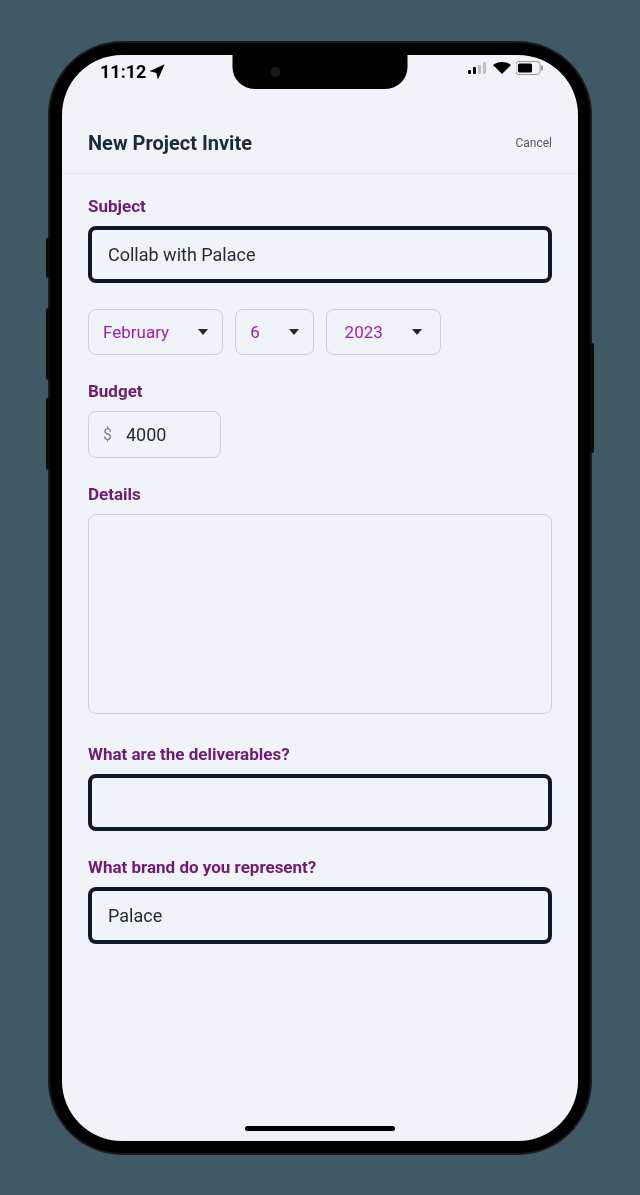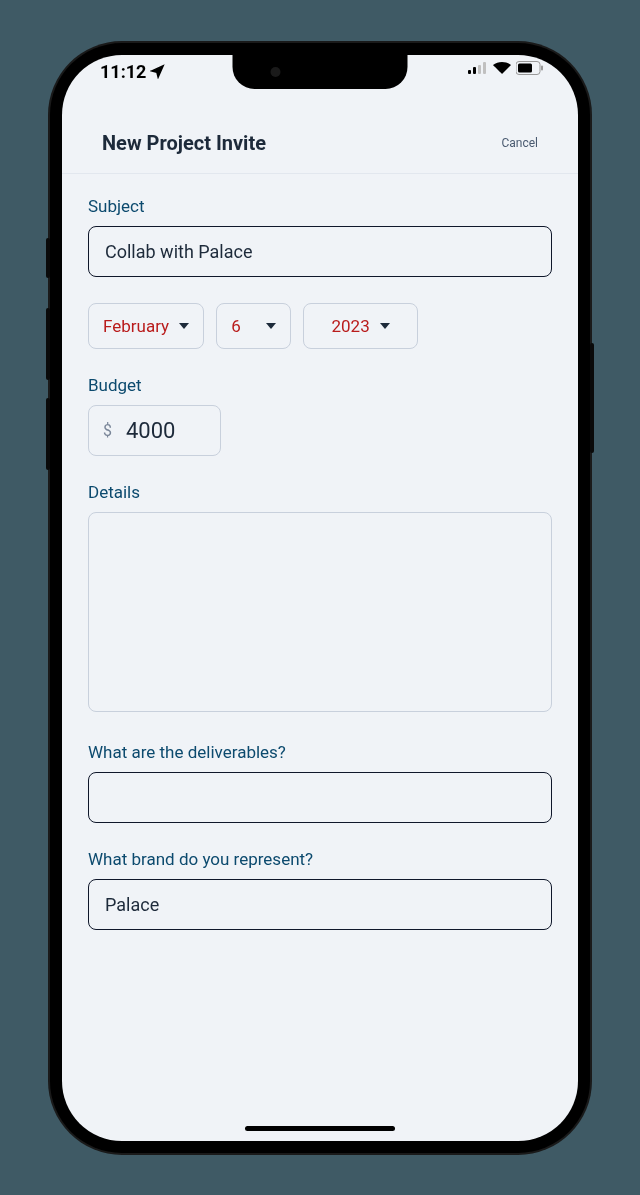--- a/index.html
+++ b/index.html
@@ -61,66 +61,66 @@
       margin-top: 6px;
     }
     .status-time { font-size: 18px; font-weight: 700; color: #000; display: flex; align-items: center; gap: 4px; }
     .status-time svg { width: 15px; height: 15px; }
     .status-icons { display: flex; align-items: center; gap: 5px; }
     .status-icons svg { height: 14px; }
     .header {
       display: flex;
       align-items: center;
       justify-content: space-between;
-      padding: 18px 40px;
+      padding: 18px 26px;
       border-bottom: 1px solid #e2e7ee;
     }
     .header-title { font-size: 20px; font-weight: 700; color: #1d2a3a; }
     .header-cancel { font-size: 12px; color: #4a5a70; cursor: pointer; }
     .form { padding: 22px 26px; }
     .field { margin-bottom: 26px; }
-    .label { font-size: 17px; color: #0c4a6e; margin-bottom: 10px; display: block; }
+    .label { font-size: 17px; color: #701a75; margin-bottom: 10px; display: block; font-weight: bold; }
     .input {
       width: 100%;
-      border: 1px solid #0f172a;
+      border: 4px solid #0f172a;
       border-radius: 8px;
       background: #fff0;
       padding: 14px 16px;
       font-size: 18px;
       color: #1d2a3a;
       background: #f0f3f7;
     }
     .date-row { display: flex; gap: 12px; }
     .select {
       border: 1px solid #c8d0dc;
       border-radius: 8px;
       padding: 12px 14px;
       font-size: 17px;
-      color: #b91c1c;
-      display: flex;
-      align-items: center;
-      gap: 10px;
+      color: #a21caf;
+      display: flex;
+      align-items: center;
+      gap: 29px;
       cursor: pointer;
       background: #f0f3f7;
     }
     .select .caret { width: 0; height: 0; border-left: 5px solid transparent; border-right: 5px solid transparent; border-top: 6px solid #1d2a3a; }
     .budget-wrap {
       display: inline-flex;
       align-items: center;
       border: 1px solid #c8d0dc;
       border-radius: 8px;
       padding: 12px 14px;
       gap: 14px;
       background: #f0f3f7;
     }
     .budget-wrap .dollar { color: #7a8699; font-size: 16px; }
     .budget-input {
       border: none;
       background: transparent;
-      font-size: 22px;
+      font-size: 18px;
       color: #1d2a3a;
       width: 80px;
     }
     .textarea {
       width: 100%;
       border: 1px solid #c8d0dc;
       border-radius: 8px;
       min-height: 200px;
       padding: 14px 16px;
       font-size: 17px;

